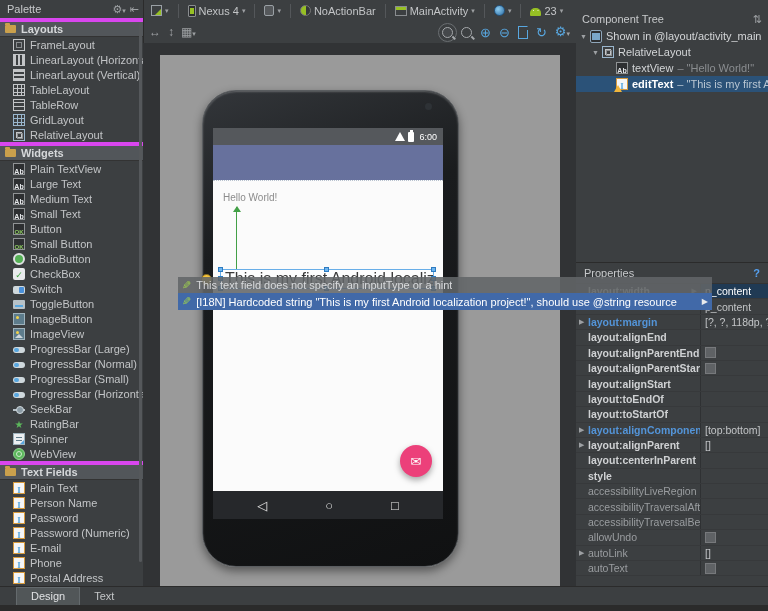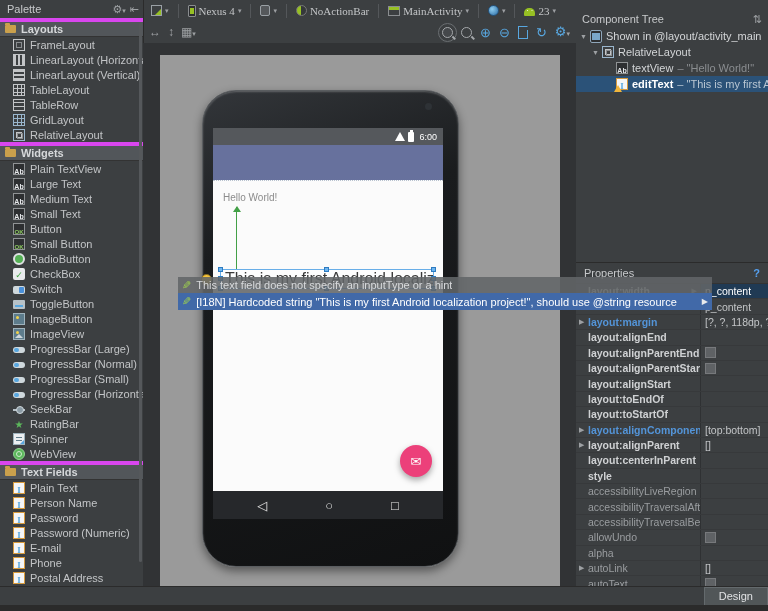--- a/index.html
+++ b/index.html
@@ -60,27 +60,27 @@
   .textfield-icon{background:#f5f6f7;border:1px solid #d79b3e;text-align:center;}
   .textfield-icon::before{content:'I';font:bold 9px/10px "Liberation Serif",serif;color:#58a7e0;}
   .phone-icon{width:9px;height:13px;border:1px solid #8fa6ba;border-radius:2px;background:#2d2f31;}
   .phone-icon::before{content:'';position:absolute;inset:2px 1px;background:#7aa6c8;}
   .edittext-icon{background:#f5f6f7;border:1px solid #d79b3e;text-align:center;}
   .edittext-icon::before{content:'I';font:bold 9px/10px "Liberation Serif",serif;color:#58a7e0;}
   .warn-badge{display:none;}
   .warn-badge.show{display:block;position:absolute;left:-3px;bottom:-3px;width:0;height:0;
       border-left:4px solid transparent;border-right:4px solid transparent;border-bottom:7px solid #f0b53c;}
   
-  #bottom-tabs{position:absolute;left:0;top:586px;width:768px;height:19px;background:#3c3f41;border-top:1px solid #2b2b2b;display:flex;align-items:flex-end;padding-left:16px;box-sizing:border-box;flex-direction:column;}
+  #bottom-tabs{position:absolute;left:0;top:586px;width:768px;height:19px;background:#3c3f41;border-top:1px solid #2b2b2b;display:flex;align-items:flex-end;padding-left:16px;box-sizing:border-box;}
   .btab{height:17px;line-height:17px;padding:0 14px;color:#c3c5c7;cursor:pointer;}
   .btab.active{background:#515658;border:1px solid #646a6d;border-bottom:none;color:#e0e2e4;}
   #bottom-status{position:absolute;left:0;top:605px;width:768px;height:6px;background:#2b2b2b;}
   
   #center{position:absolute;left:143px;top:0;width:433px;height:586px;}
-  #toolbar1{height:21px;display:flex;align-items:center;padding-left:6px;gap:4px;font-family:Liberation Serif, serif;}
+  #toolbar1{height:21px;display:flex;align-items:center;padding-left:6px;gap:4px;}
   .tsep{width:1px;height:14px;background:#54575a;margin:0 3px;}
   .tbtn{display:flex;align-items:center;gap:3px;color:#c3c5c7;cursor:pointer;padding:1px 2px;}
   .dd{color:#9da0a3;font-size:7px;}
   .ti{position:relative;display:inline-block;box-sizing:border-box;}
   .variant-icon{width:11px;height:11px;border:1px solid #9aa0a5;}
   .variant-icon::after{content:'';position:absolute;right:0;bottom:0;border-left:6px solid transparent;border-bottom:6px solid #97c024;}
   .nexus-icon{width:8px;height:12px;border:1px solid #8a8d90;border-radius:1px;background:#2d2f31;}
   .nexus-icon::before{content:'';position:absolute;inset:2px 1px;background:#97c024;}
   .orient-icon{width:10px;height:11px;border:1px solid #9aa0a5;border-radius:2px;background:#55585b;}
   .theme-icon{width:11px;height:11px;border-radius:50%;border:1px solid #777;background:linear-gradient(90deg,#97c024 50%,#35383a 50%);}
@@ -747,32 +747,20 @@
             <span class="gap"></span>
             <span class="pnametext dim">allowUndo</span>
 
           </div>
           <div class="pval">
             <span></span>
             <span class="pcheck show"></span>
           </div>
         </div>
 
-        <div class="prow">
-          <div class="pname">
-
-            <span class="gap"></span>
-            <span class="pnametext dim">alpha</span>
-
-          </div>
-          <div class="pval">
-            <span></span>
-
-          </div>
-        </div>
 
         <div class="prow">
           <div class="pname">
             <span class="exp show"></span>
 
             <span class="pnametext dim">autoLink</span>
 
           </div>
           <div class="pval">
             <span>[]</span>

